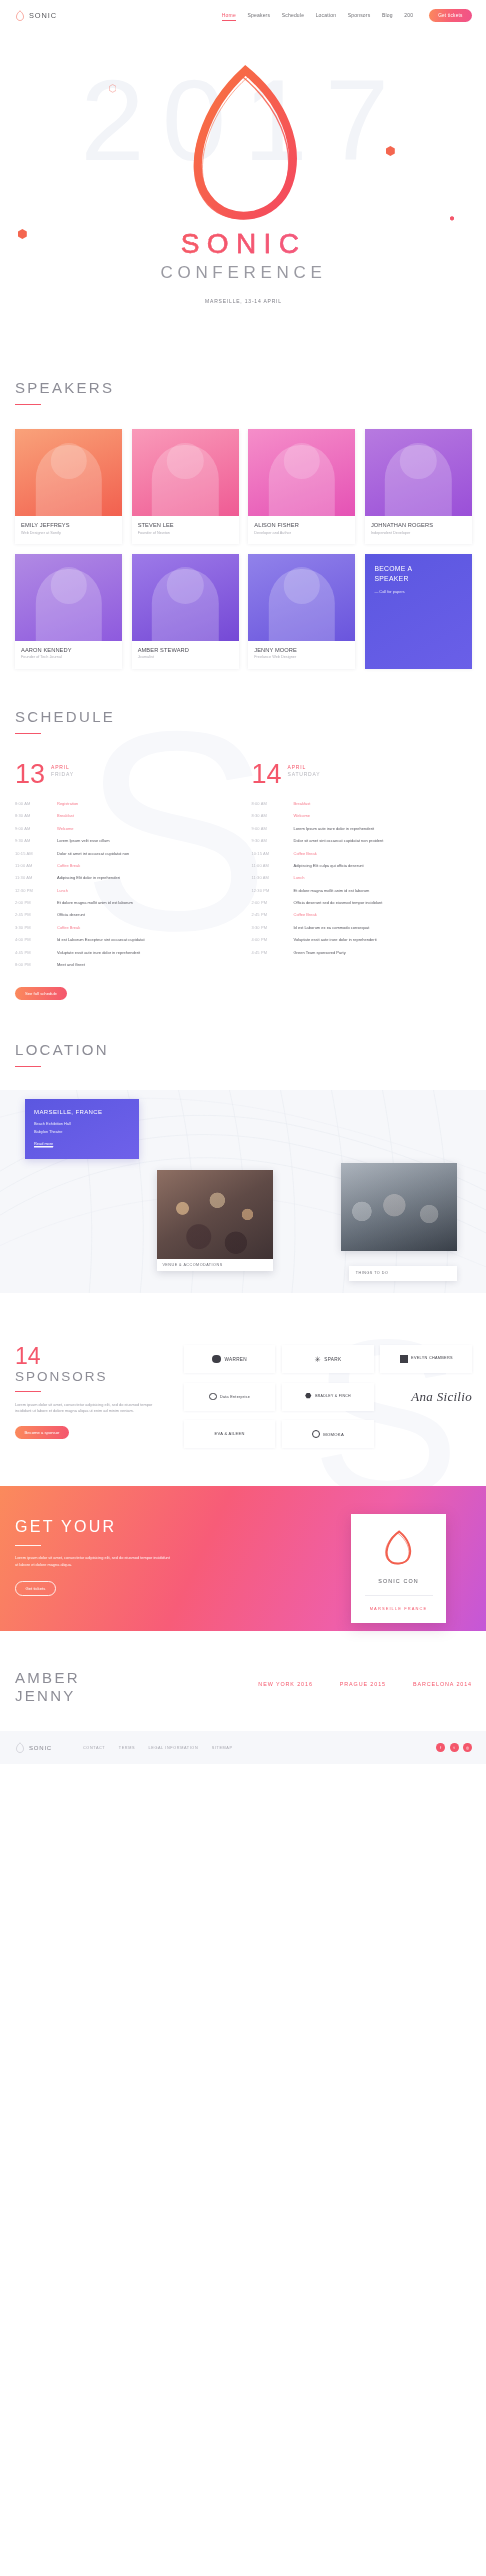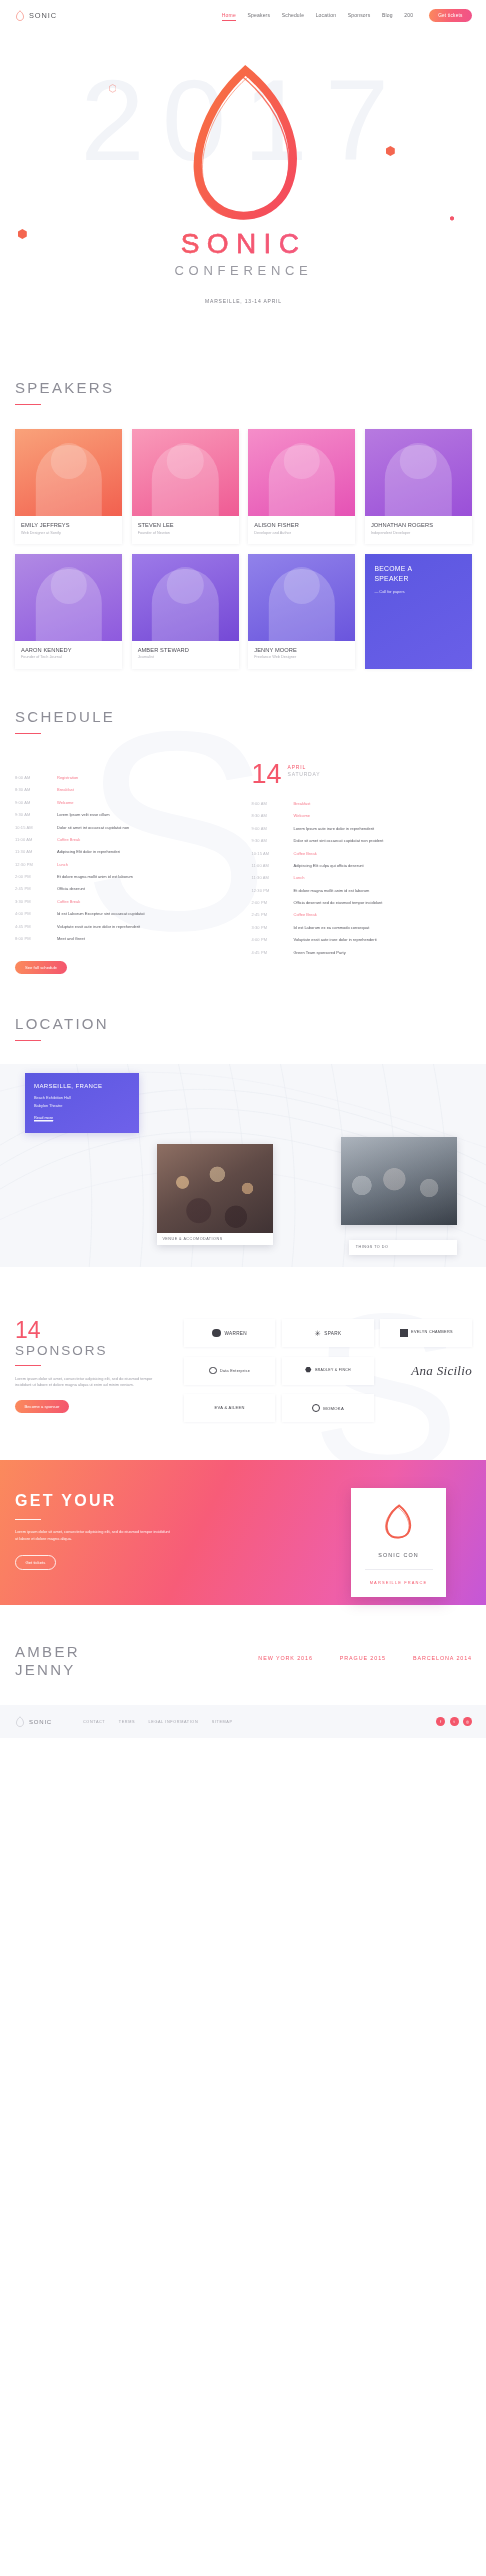--- a/index.html
+++ b/index.html
@@ -53,21 +53,21 @@
   .hero-title {
     position:absolute; top:197px; left:0; right:0; text-align:center;
     font-size:28px; letter-spacing:7.4px; line-height:31px;
     font-weight:300;
     background:linear-gradient(90deg,#f8743f 0%,#f4556e 48%,#ef63b0 100%);
     -webkit-background-clip:text; background-clip:text; color:transparent;
     -webkit-text-stroke:0.4px #f4556e;
   }
   .hero-sub {
     position:absolute; top:232px; left:0; right:0; text-align:center;
-    font-size:13px; letter-spacing:4.7px; color:#9a9aa2; font-weight:300;
+    font-size:17px; letter-spacing:4.7px; color:#9a9aa2; font-weight:300;
   }
   .hero-date {
     position:absolute; top:267px; left:0; right:0; text-align:center;
     font-size:5px; letter-spacing:0.8px; color:#7d7d86;
   }
   .hexa { position:absolute; }
   .hexa i {
     display:block; width:100%; height:100%;
     clip-path:polygon(50% 0,100% 25%,100% 75%,50% 100%,0 75%,0 25%);
   }
@@ -186,21 +186,21 @@
   .logo-cell.plain { background:transparent; box-shadow:none; }
   .dot-mark { width:8.8px; height:8.8px; border-radius:50%; background:#3e3e46; }
   .sq-mark { width:8px; height:8px; background:#3e3e46; }
 
   
   #ticket {
     margin-top:38px; position:relative; padding:31px 15px 35px;
     background:linear-gradient(115deg,#fb8a5c 0%,#f75c78 42%,#ef5fa8 72%,#c457d8 100%);
     color:#fff;
   }
-  .tk-title { font-size:16px; letter-spacing:2.3px; font-weight:700; line-height:20px; }
+  .tk-title { font-size:16px; letter-spacing:2.3px; font-weight:400; line-height:20px; }
   .tk-rule { width:26px; height:0.9px; background:#fff; margin-top:8px; opacity:.9;}
   .tk-text { font-size:3.9px; line-height:6.8px; margin-top:9.5px; width:155px; color:rgba(255,255,255,.93); }
   .btn-ghost {
     margin-top:12px; font-size:4.2px; color:#fff; background:transparent;
     border:0.7px solid rgba(255,255,255,.85); border-radius:7.4px; padding:4px 9.5px; cursor:pointer;
   }
   .ticket-card {
     position:absolute; right:41px; top:28px; width:95px; background:#fff;
     padding:15px 9.5px 12px; text-align:center; box-shadow:0 4px 13.5px rgba(120,40,90,.25);
   }
@@ -388,20 +388,27 @@
   <div class="sec" id="schedule">
     <div class="ghost-s">S</div>
     <div style="position:relative;z-index:2">
       <div class="sec-title">SCHEDULE</div>
       <div class="sec-rule"></div>
     </div>
 
     <div class="sched-wrap">
 
       <div>
+        <div class="day-head">
+          <div class="day-num">13</div>
+          <div class="day-meta">
+            <div class="day-month">APRIL</div>
+            <div class="day-dow">FRIDAY</div>
+          </div>
+        </div>
         <div class="sched-list">
           <div class="sched-row hl">
               <div class="sched-time">8:00 AM</div>
               <div class="sched-ev">Registration</div>
             </div>
           <div class="sched-row hl">
               <div class="sched-time">8:30 AM</div>
               <div class="sched-ev">Breakfast</div>
             </div>
           <div class="sched-row hl">

